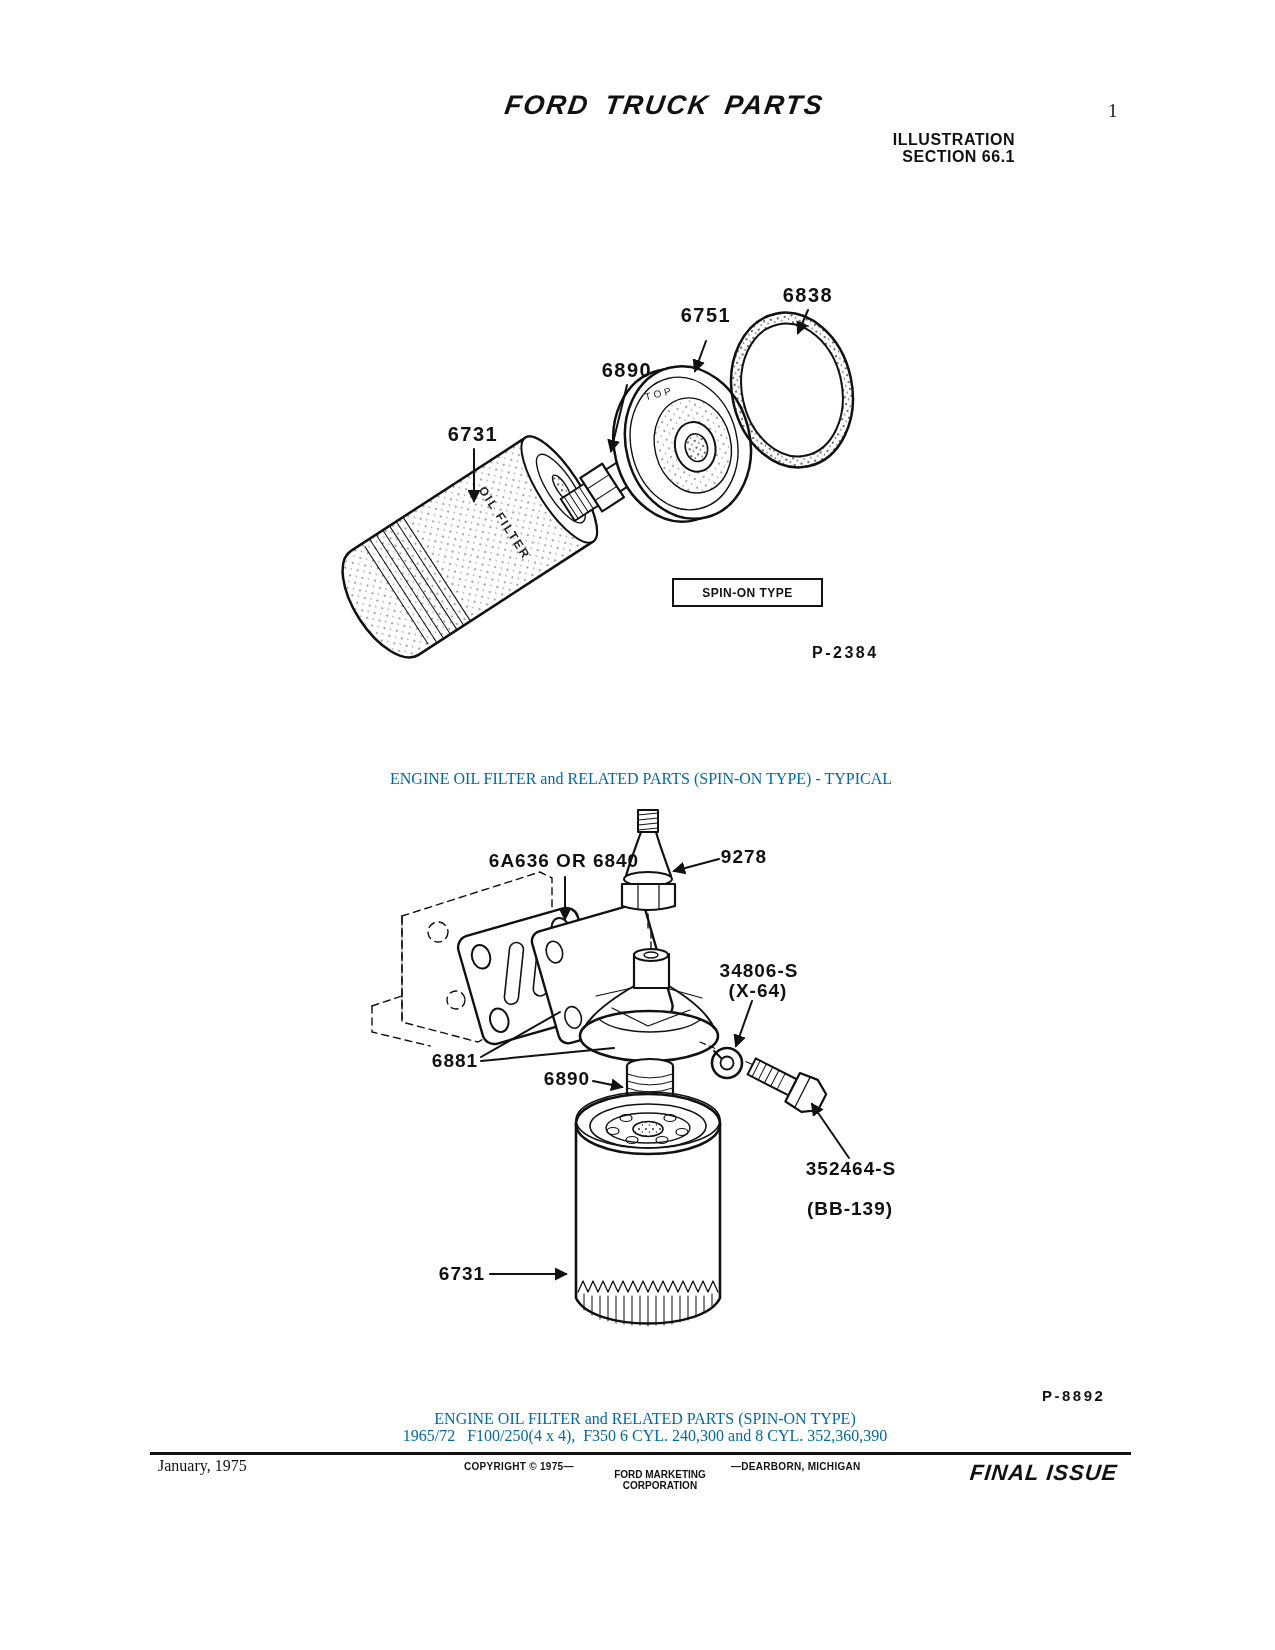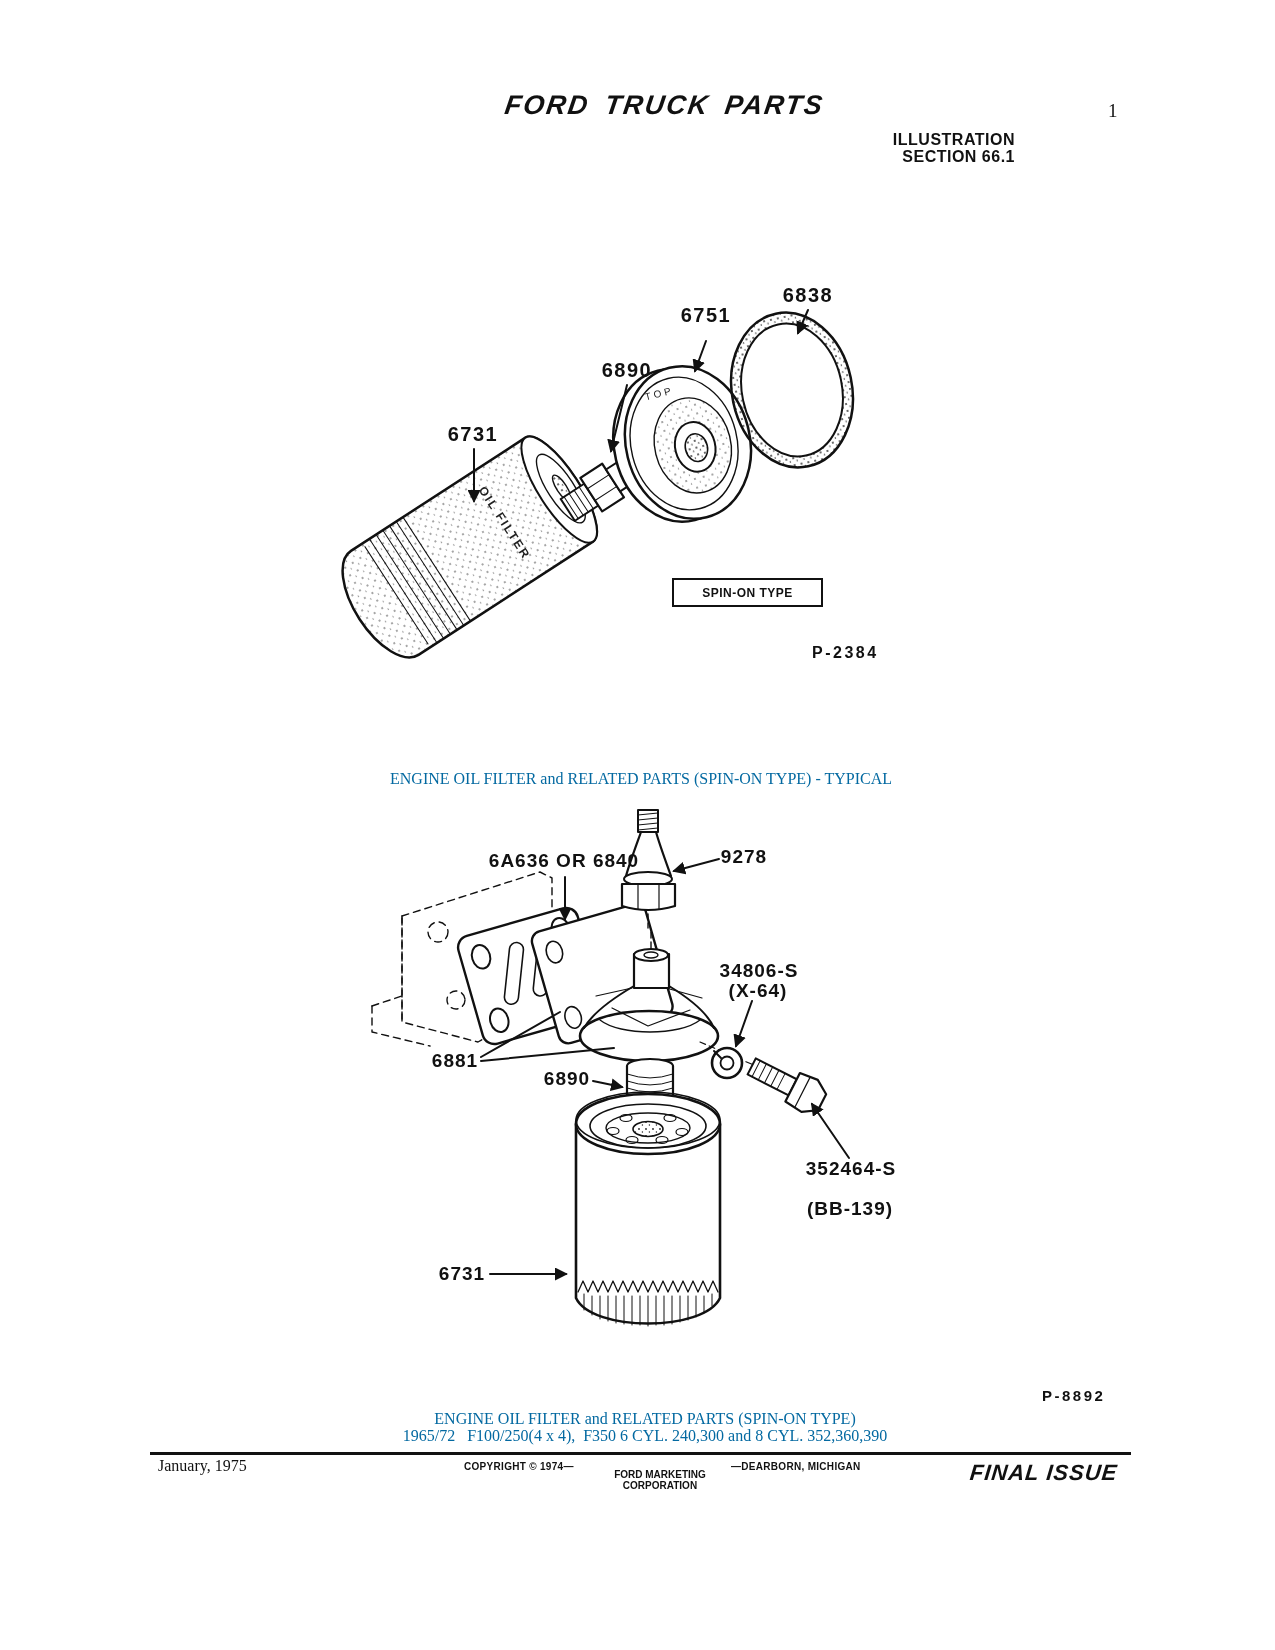--- a/index.html
+++ b/index.html
@@ -280,21 +280,21 @@
   <div class="plabel sm" style="left:462px;top:1263px;">6731</div>
   <div class="figno" style="left:1042px;top:1380px;font-size:15px;">P-8892</div>
 
   <div class="caption" style="left:335px;top:1410px;width:620px;">
     <div>ENGINE OIL FILTER and RELATED PARTS (SPIN-ON TYPE)</div>
     <div>1965/72   F100/250(4 x 4),  F350 6 CYL. 240,300 and 8 CYL. 352,360,390</div>
   </div>
 
   <div class="rule"></div>
   <div class="f-date">January, 1975</div>
-  <div class="f-copy">COPYRIGHT © 1974—</div>
+  <div class="f-copy">COPYRIGHT © 1975—</div>
   <div class="f-pub">
     <div>FORD MARKETING</div>
     <div>CORPORATION</div>
   </div>
   <div class="f-loc">—DEARBORN, MICHIGAN</div>
   <div class="f-issue">FINAL ISSUE</div>
 
 </div>
 
 </body></html>

